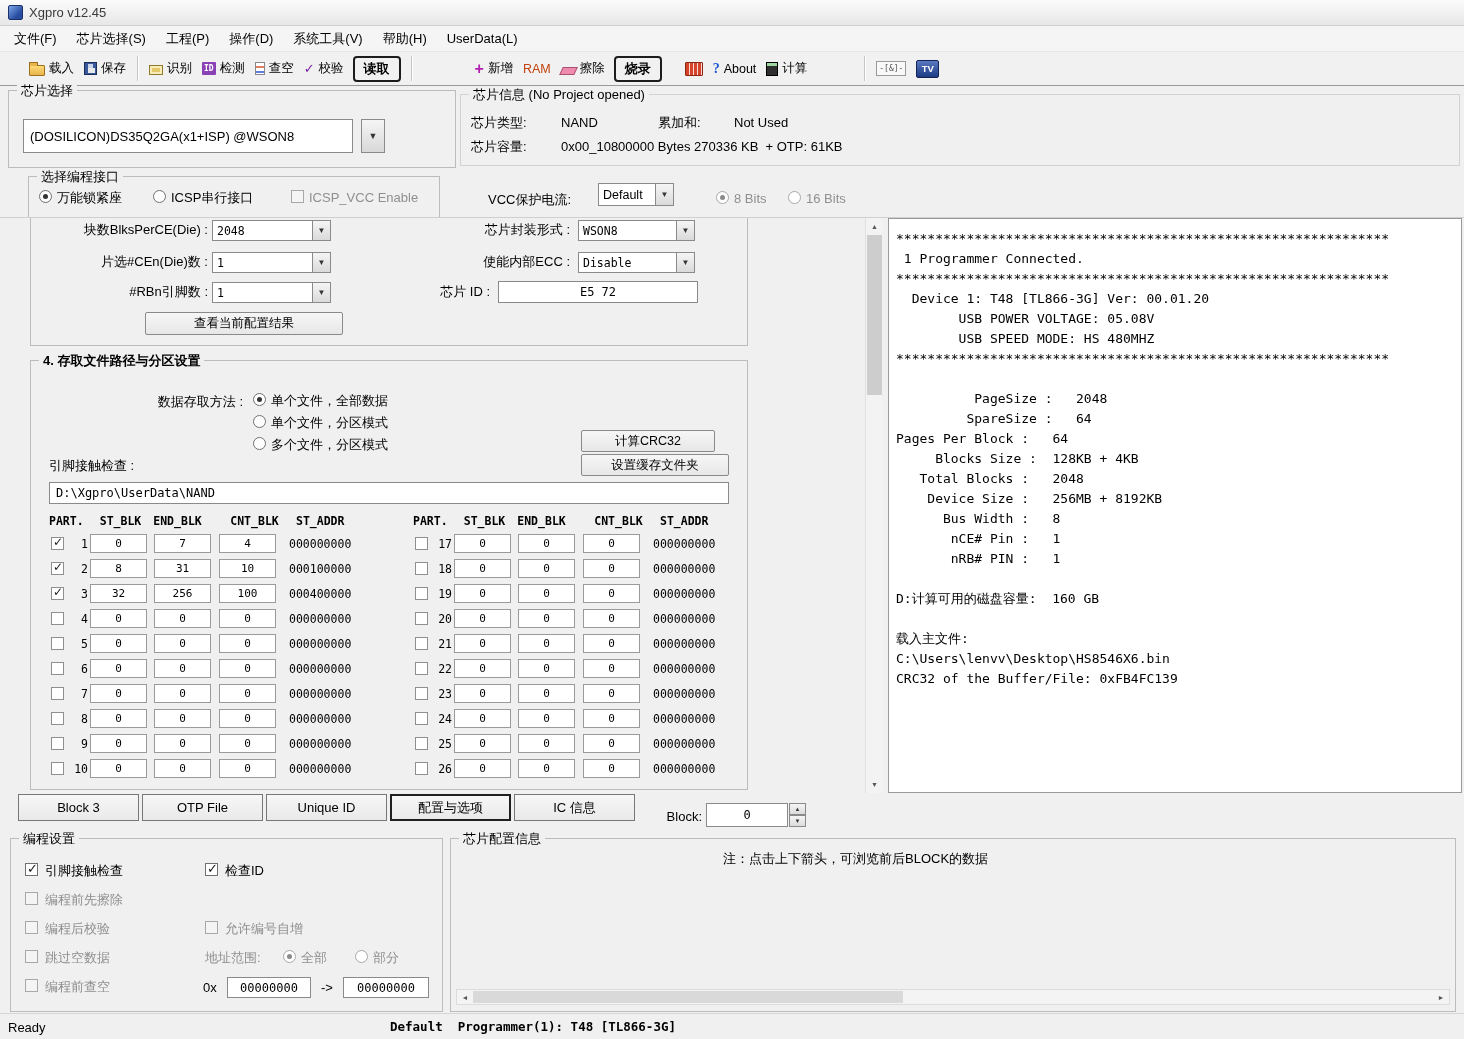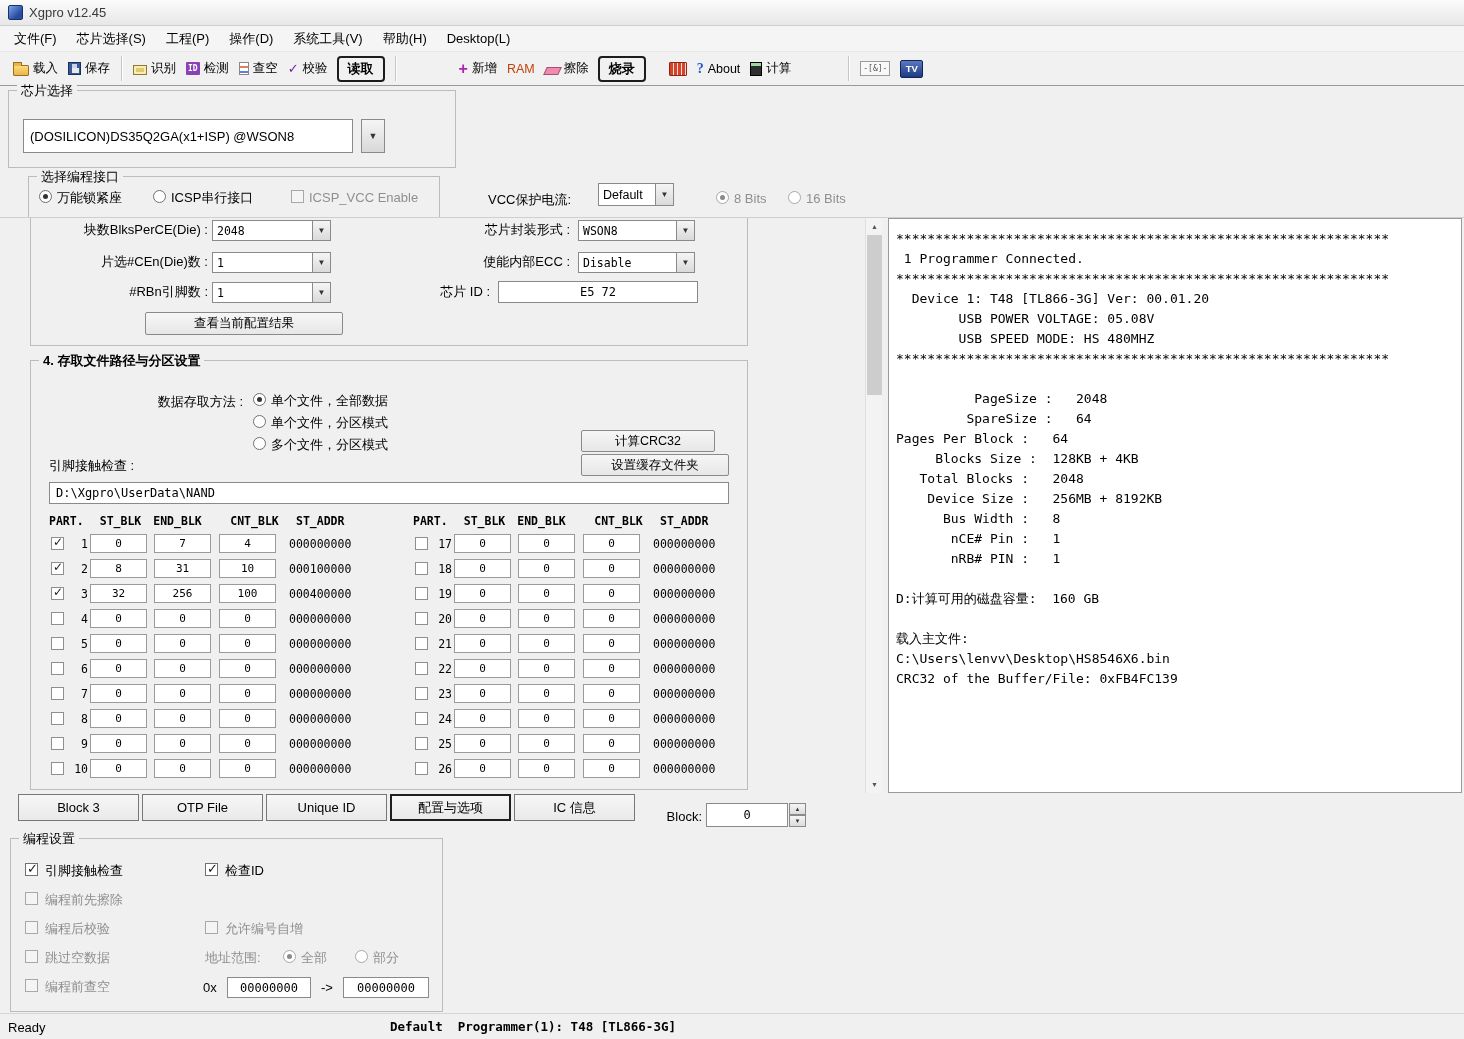--- a/index.html
+++ b/index.html
@@ -15,21 +15,21 @@
   #app-icon{width:15px;height:15px;border-radius:2px;flex:none;
     background:linear-gradient(135deg,#7da7e8 0%,#274b9f 70%);border:1px solid #1c3068}
 
   
   #menubar{position:absolute;left:0;top:26px;width:100%;height:26px;background:#f5f5f5;
     display:flex;align-items:stretch;padding-left:4px;border-bottom:1px solid #e6e6e6}
   .menu-item{display:flex;align-items:center;padding:0 10px;cursor:default}
 
   
   #toolbar{position:absolute;left:0;top:52px;width:100%;height:34px;background:#f1f1f1;
-    border-bottom:1px solid #9a9a9a;display:flex;align-items:center;padding-left:8px}
+    border-bottom:1px solid #9a9a9a;display:flex;align-items:center;padding-left:24px}
   .tbtn{display:inline-flex;align-items:center;gap:4px;padding:3px 5px;font-size:12.5px;white-space:nowrap}
   .tbox{border:2px solid #1c1c1c;border-radius:4px;padding:2px 9px;font-weight:bold;
     font-size:13px;margin:0 4px;background:#f1f1f1;display:inline-flex;align-items:center}
   .tsep{width:1px;align-self:stretch;margin:4px 6px;background:#c6c6c6;box-shadow:1px 0 0 #fff}
   .gray{color:#c2410c}
 
   
   .ic{display:inline-block;position:relative;flex:none}
   .i-folder{width:16px;height:11px;background:linear-gradient(#ffd978,#e8b54b);border:1px solid #9c6f1d;border-radius:1px;margin-top:3px}
   .i-folder::before{content:"";position:absolute;left:-1px;top:-4px;width:7px;height:3px;background:#e8b54b;border:1px solid #9c6f1d;border-bottom:none}
@@ -147,21 +147,21 @@
   </div>
 
   <div id="menubar">
 
   <span class="menu-item">文件(F)</span>
       <span class="menu-item">芯片选择(S)</span>
       <span class="menu-item">工程(P)</span>
       <span class="menu-item">操作(D)</span>
       <span class="menu-item">系统工具(V)</span>
       <span class="menu-item">帮助(H)</span>
-      <span class="menu-item">Desktop(L)</span>
+      <span class="menu-item">UserData(L)</span>
     </div>
 
   <div id="toolbar">
     <span class="tbtn">
       <span class="ic i-folder"></span>
       <span>载入</span>
       </span>
     <span class="tbtn">
       <span class="ic i-floppy"></span>
       <span>保存</span>
@@ -214,20 +214,29 @@
       <span class="ic i-tv">TV</span>
       </span>
   </div>
 
   <div class="grp" style="left:8px;top:90px;width:448px;height:78px">
     <span class="legend">芯片选择</span>
     <div class="field left" style="left:14px;top:28px;width:330px;height:34px;font:13px 'Liberation Sans',sans-serif">(DOSILICON)DS35Q2GA(x1+ISP) @WSON8</div>
     <div class="dropbtn" style="left:352px;top:28px;width:24px;height:34px"></div>
   </div>
 
+  <div class="grp" style="left:460px;top:94px;width:1000px;height:72px;border-color:#d2d2d2">
+    <span class="legend">芯片信息 (No Project opened)</span>
+    <span class="lbl" style="left:10px;top:20px">芯片类型:</span>
+    <span class="lbl" style="left:100px;top:20px">NAND</span>
+    <span class="lbl" style="left:197px;top:20px">累加和:</span>
+    <span class="lbl" style="left:273px;top:20px">Not Used</span>
+    <span class="lbl" style="left:10px;top:44px">芯片容量:</span>
+    <span class="lbl" style="left:100px;top:44px">0x00_10800000 Bytes 270336 KB  + OTP: 61KB</span>
+  </div>
 
   <div class="grp" style="left:28px;top:176px;width:412px;height:42px">
     <span class="legend">选择编程接口</span>
     <span class="radio sel" style="left:10px;top:13px"></span>
     <span class="lbl" style="left:28px;top:13px">万能锁紧座</span>
     <span class="radio" style="left:124px;top:13px"></span>
     <span class="lbl" style="left:142px;top:13px">ICSP串行接口</span>
     <span class="cb dis" style="left:262px;top:13px"></span>
     <span class="lbl grayt" style="left:280px;top:13px">ICSP_VCC Enable</span>
   </div>
@@ -568,19 +577,28 @@
     <span class="lbl grayt" style="left:362px;top:111px">部分</span>
 
     <span class="cb dis" style="left:14px;top:140px"></span>
     <span class="lbl grayt" style="left:34px;top:140px">编程前查空</span>
     <span class="lbl" style="left:192px;top:141px">0x</span>
     <div class="field" style="left:216px;top:138px;width:84px;height:21px">00000000</div>
     <span class="lbl" style="left:310px;top:141px">-&gt;</span>
     <div class="field" style="left:332px;top:138px;width:86px;height:21px">00000000</div>
   </div>
 
+  <div class="grp" style="left:450px;top:838px;width:1006px;height:174px">
+    <span class="legend">芯片配置信息</span>
+    <span class="lbl" style="left:272px;top:12px">注：点击上下箭头，可浏览前后BLOCK的数据</span>
+    <div id="h-scroll">
+      <div class="hs-arrow" style="left:0">◄</div>
+      <div id="h-thumb"></div>
+      <div class="hs-arrow" style="right:0">►</div>
+    </div>
+  </div>
 
   <div id="statusbar">
     <span class="lbl" style="left:8px;top:6px">Ready</span>
     <span id="status-prog">Default  Programmer(1): T48 [TL866-3G]</span>
   </div>
 
 </div>
 
 </body></html>

